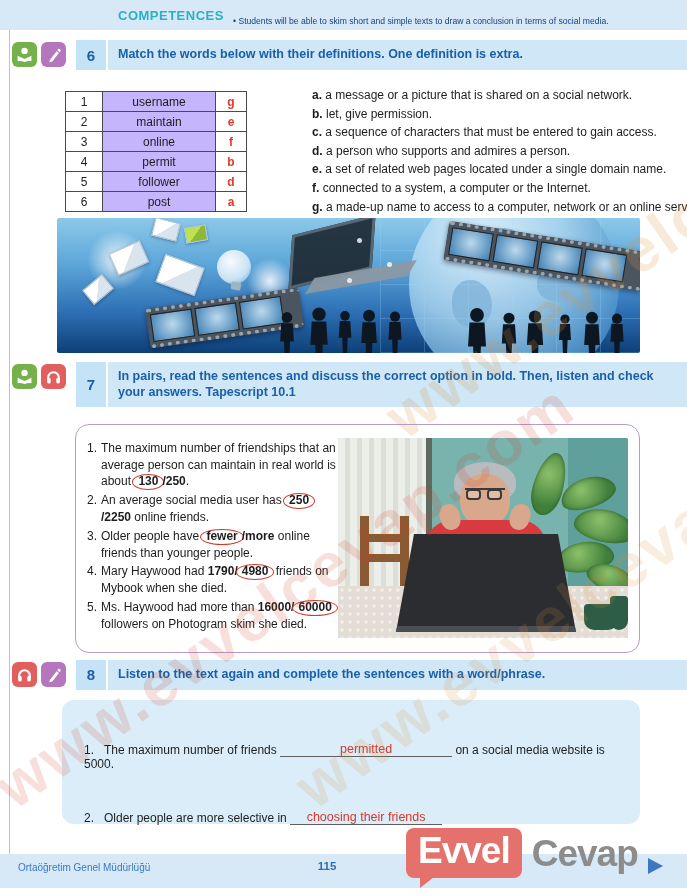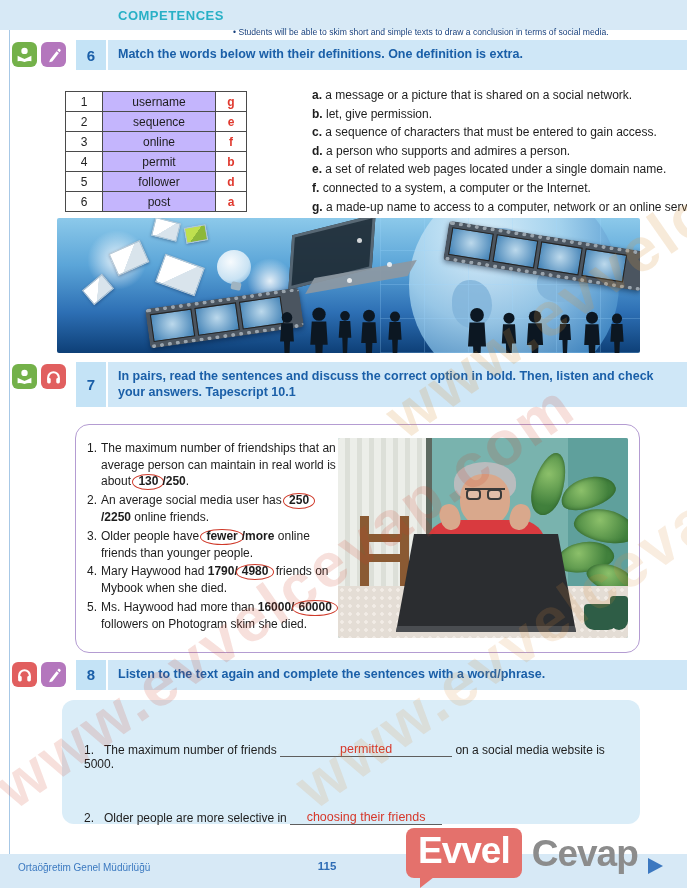--- a/index.html
+++ b/index.html
@@ -6,21 +6,21 @@
   html,body { background:#e9eef2; }
   body { font-family:"Liberation Sans", sans-serif; }
   .page {
     position:relative; width:687px; height:896px; margin:0 auto;
     background:#ffffff; overflow:hidden;
   }
   
   .top-band { position:absolute; left:0; top:0; width:687px; height:30px; background:#d7e9f6; }
   .competences { position:absolute; left:118px; top:8px; font-size:13px; font-weight:bold;
     color:#29b0c6; letter-spacing:.5px; }
-  .comp-note { position:absolute; left:233px; top:27px; font-size:8.6px; color:#17407d; }
+  .comp-note { position:absolute; left:233px; top:16px; font-size:8.6px; color:#17407d; }
   .margin-line { position:absolute; left:9px; top:30px; width:1px; height:825px; background:#a7c8e6; }
 
   
   .ex-header { position:absolute; left:12px; display:flex; align-items:flex-start; }
   .badge { width:25px; height:25px; border-radius:6px; margin-right:4px; flex:0 0 auto;
     display:flex; align-items:center; justify-content:center; margin-top:2px;
     box-shadow:0 0 0 1.5px #ffffff; }
   .badge.green { background:#74b14a; }
   .badge.purple { background:#b477bd; }
   .badge.red { background:#e15f5f; }
@@ -175,21 +175,21 @@
 
   <table class="match-table">
     <tbody>
         <tr>
           <td class="num">1</td>
           <td class="word">username</td>
           <td class="ans">g</td>
         </tr>
         <tr>
           <td class="num">2</td>
-          <td class="word">sequence</td>
+          <td class="word">maintain</td>
           <td class="ans">e</td>
         </tr>
         <tr>
           <td class="num">3</td>
           <td class="word">online</td>
           <td class="ans">f</td>
         </tr>
         <tr>
           <td class="num">4</td>
           <td class="word">permit</td>

